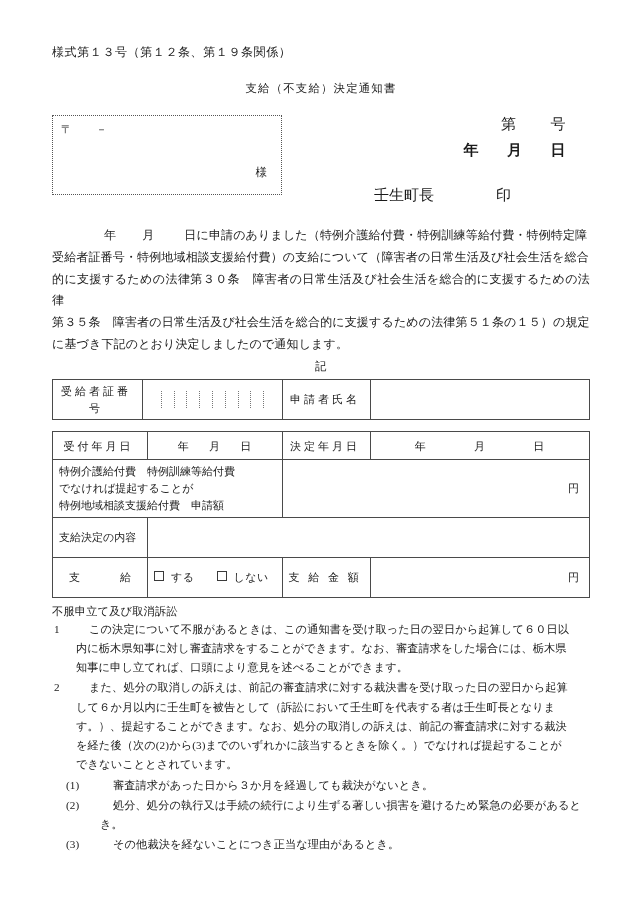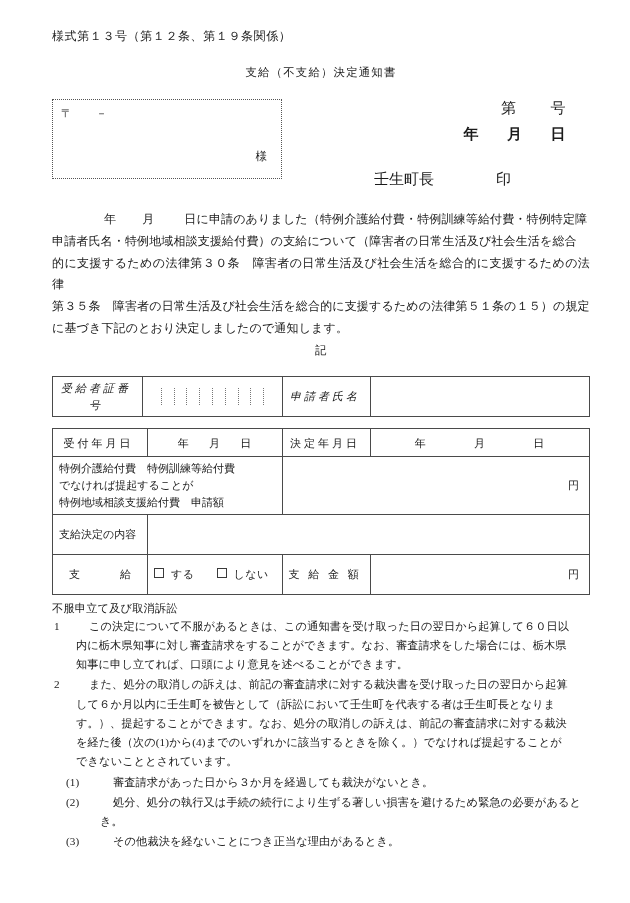--- a/index.html
+++ b/index.html
@@ -13,21 +13,21 @@
     font-family: "Liberation Serif", "DejaVu Serif", serif;
     color: #1a1a1a;
     font-size: 10.5px;
     -webkit-font-smoothing: antialiased;
   }
   .page {
     position: relative;
     width: 630px;
     height: 903px;
     box-sizing: border-box;
-    padding: 24px 40px 0 52px;
+    padding: 40px 40px 0 52px;
   }
 
   
   .form-no {
     font-size: 12px;
     letter-spacing: .6px;
     margin: 4px 0 0 0;
   }
   .title-block {
     margin-top: 20px;
@@ -120,21 +120,21 @@
     width: 100%;
     table-layout: fixed;
     font-size: 11px;
   }
   table.frm td {
     border: 1px solid #4a4a4a;
     padding: 3px 6px;
     vertical-align: middle;
     line-height: 1.52;
   }
-  .t1 { margin-top: 18px; font-style: italic; }
+  .t1 { margin-top: 5px; }
   .t2 { margin-top: 11px; }
 
   .lbl-spread {
     text-align: center;
     letter-spacing: 3px;
     padding-left: 3px !important;
   }
   .lbl-just {
     display: flex;
     justify-content: space-between;
@@ -241,21 +241,21 @@
       </div>
       <div class="mayor-line">
         <span>壬生町長</span>
         <span class="stamp">印</span>
       </div>
     </div>
   </div>
 
   <div class="body-para">
     <span class="ind"></span><span>年</span><span class="g1"></span><span>月</span><span class="g2"></span><span>日に申請のありました（特例介護給付費・特例訓練等給付費・特例特定障</span><br>
-    <span>申請者氏名・特例地域相談支援給付費）の支給について（障害者の日常生活及び社会生活を総合</span><br>
+    <span>受給者証番号・特例地域相談支援給付費）の支給について（障害者の日常生活及び社会生活を総合</span><br>
     <span>的に支援するための法律第３０条　障害者の日常生活及び社会生活を総合的に支援するための法律</span><br>
     <span>第３５条　障害者の日常生活及び社会生活を総合的に支援するための法律第５１条の１５）の規定</span><br>
     <span>に基づき下記のとおり決定しましたので通知します。</span>
   </div>
 
   <div class="ki">記</div>
 
   <table class="frm t1">
     <colgroup>
       <col style="width:90px">
@@ -354,21 +354,21 @@
       <span>知事に申し立てれば、口頭により意見を述べることができます。</span>
     </div>
   </div>
 
   <div class="appeal-item">
     <div class="num">2</div>
     <div class="txt">
       <span style="display:inline-block;width:13px"></span><span>また、処分の取消しの訴えは、前記の審査請求に対する裁決書を受け取った日の翌日から起算</span><br>
       <span>して６か月以内に壬生町を被告として（訴訟において壬生町を代表する者は壬生町長となりま</span><br>
       <span>す。）、提起することができます。なお、処分の取消しの訴えは、前記の審査請求に対する裁決</span><br>
-      <span>を経た後（次の(1)から(4)までのいずれかに該当するときを除く。）でなければ提起することが</span><br>
+      <span>を経た後（次の(2)から(3)までのいずれかに該当するときを除く。）でなければ提起することが</span><br>
       <span>できないこととされています。</span>
     </div>
   </div>
 
   <div class="sub-item">
     <div class="num">(1)</div>
     <div class="txt">
       <span style="display:inline-block;width:13px"></span><span>審査請求があった日から３か月を経過しても裁決がないとき。</span>
     </div>
   </div>

